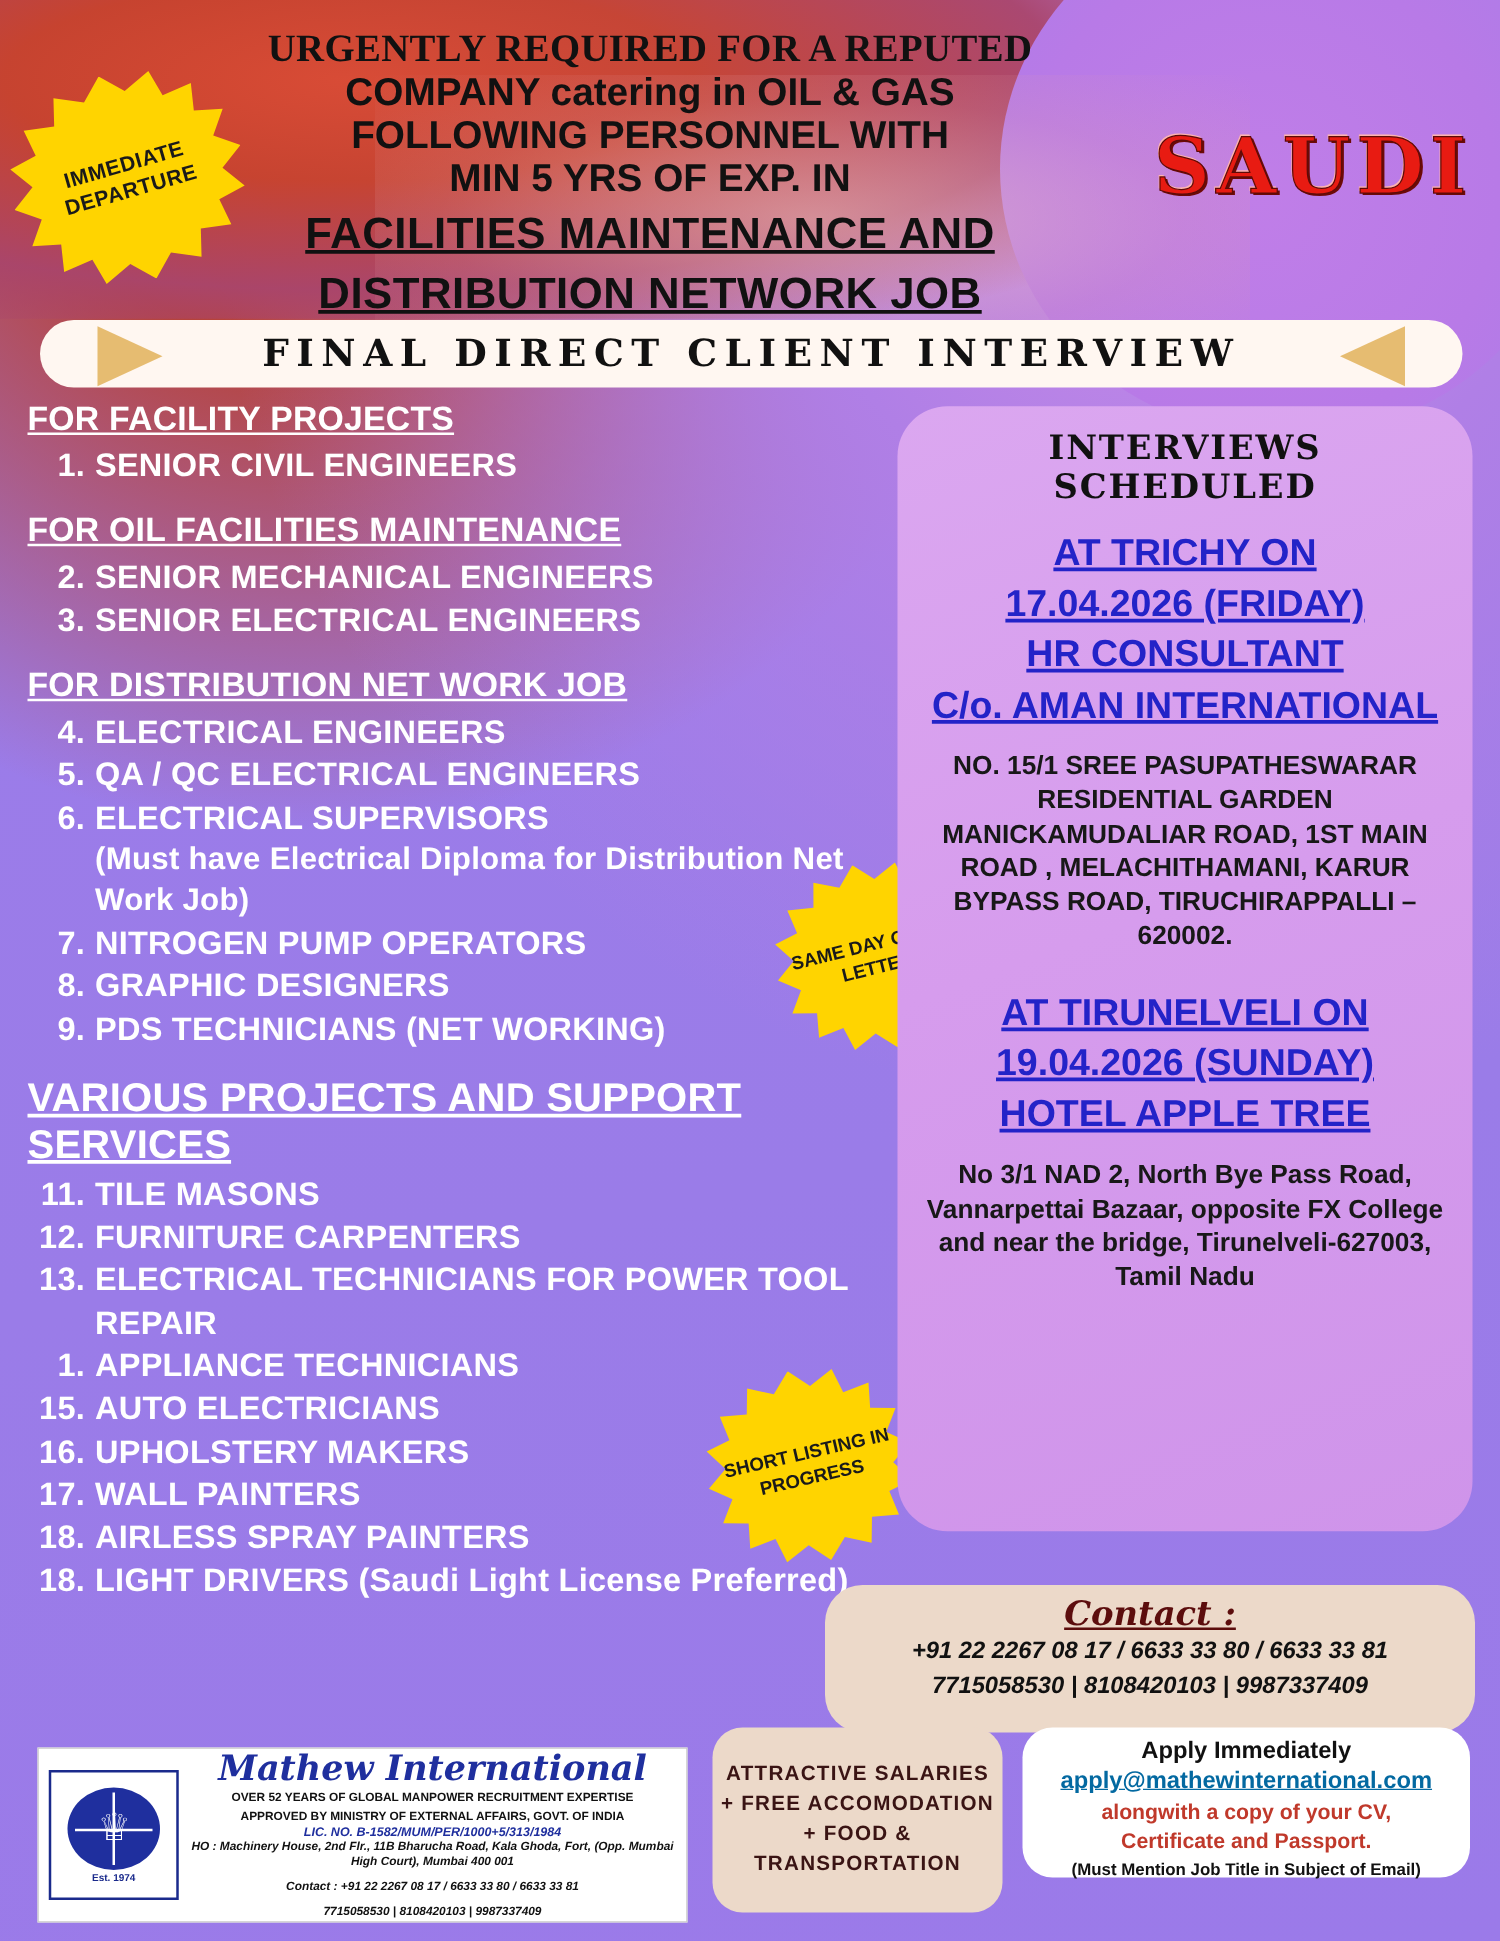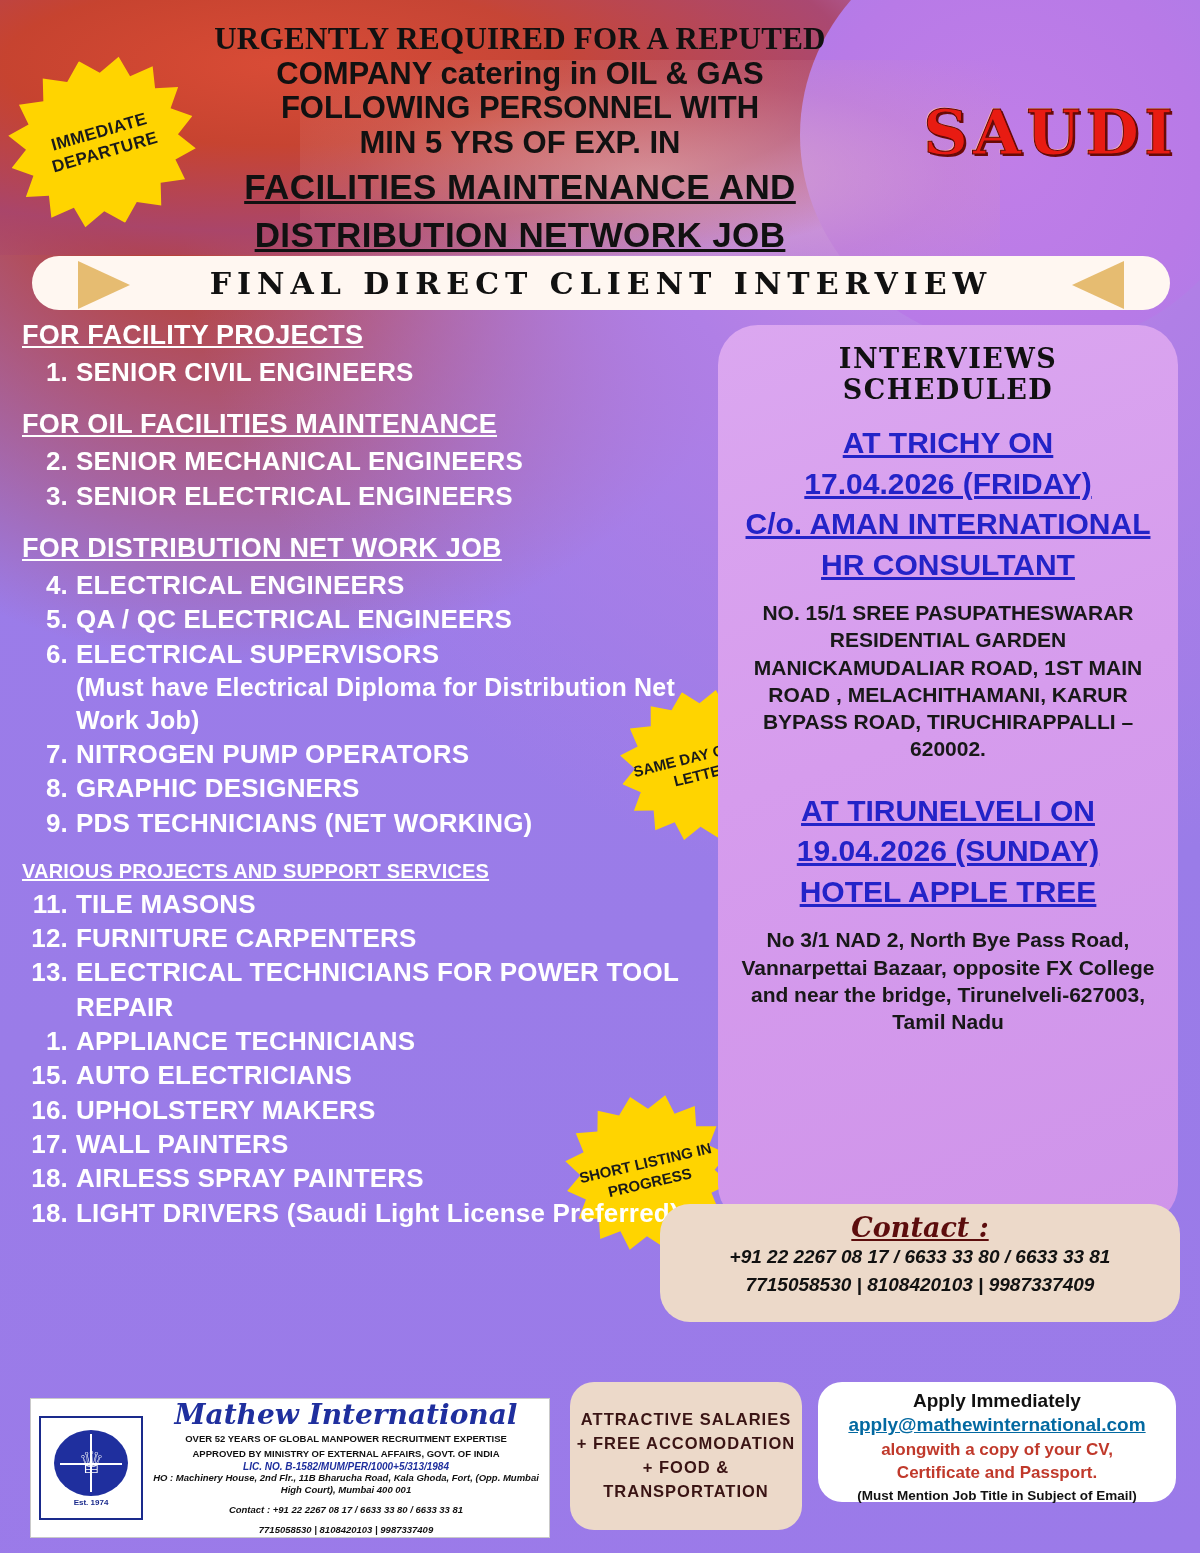--- a/index.html
+++ b/index.html
@@ -168,21 +168,21 @@
     width: 680px;
     color: #fff;
   }
   .sec-head {
     font-size: 27px;
     font-weight: bold;
     text-decoration: underline;
     letter-spacing: .2px;
     margin-bottom: 4px;
   }
-  .sec-head.small { font-size: 20px; }
+  .sec-head.small { font-size: 32px; }
   ul.jobs {
     list-style: none;
     margin: 0 0 20px 0;
     padding: 0;
   }
   ul.jobs li {
     font-size: 26px;
     font-weight: bold;
     letter-spacing: .2px;
     line-height: 1.32;
@@ -235,21 +235,21 @@
     line-height: 1.3;
     margin-top: 14px;
     color: #181818;
   }
   .gap-lg { height: 28px; }
 
   
   .contact-box {
     position: absolute;
     left: 660px;
-    top: 1204px;
+    top: 1268px;
     width: 520px;
     height: 118px;
     background: #ecd9c9;
     border-radius: 30px;
     text-align: center;
     padding-top: 8px;
     box-sizing: border-box;
   }
   .contact-title {
     font-family: "DejaVu Serif", serif;
@@ -552,22 +552,22 @@
     </ul>
   </div>
 
   <div class="right-panel">
     <div class="sched-title">INTERVIEWS SCHEDULED</div>
 
     <div>
       <div class="venue-title">
         <div>AT TRICHY ON</div>
         <div>17.04.2026 (FRIDAY)</div>
+        <div>HR CONSULTANT</div>
         <div>C/o. AMAN INTERNATIONAL</div>
-        <div>HR CONSULTANT</div>
       </div>
       <div class="venue-addr">NO. 15/1 SREE PASUPATHESWARAR RESIDENTIAL GARDEN MANICKAMUDALIAR ROAD, 1ST MAIN ROAD , MELACHITHAMANI, KARUR BYPASS ROAD, TIRUCHIRAPPALLI – 620002.</div>
     </div>
 
     <div class="gap-lg"></div>
 
     <div>
       <div class="venue-title">
         <div>AT TIRUNELVELI ON</div>
         <div>19.04.2026 (SUNDAY)</div>

